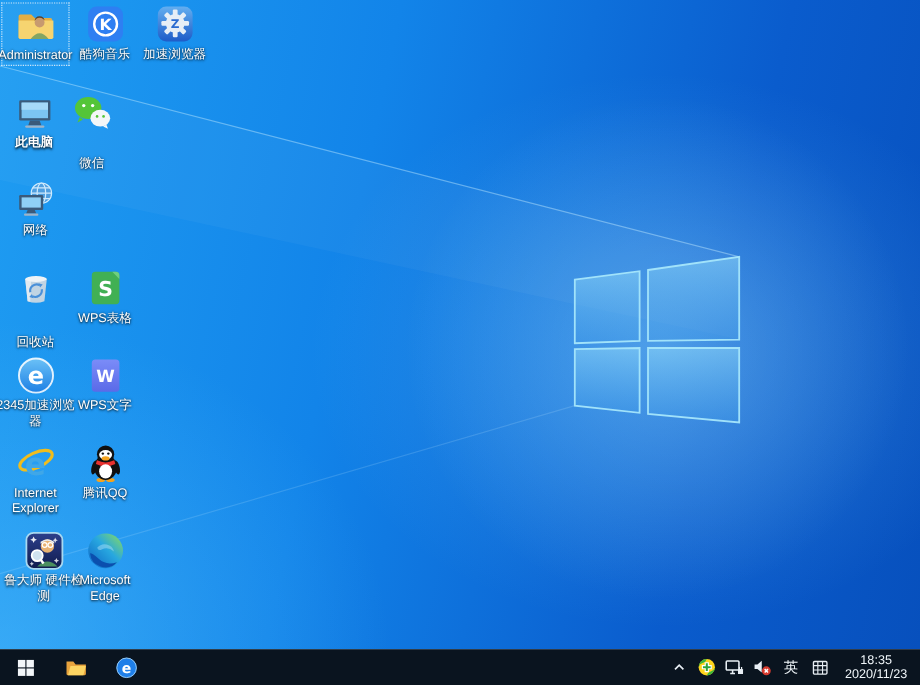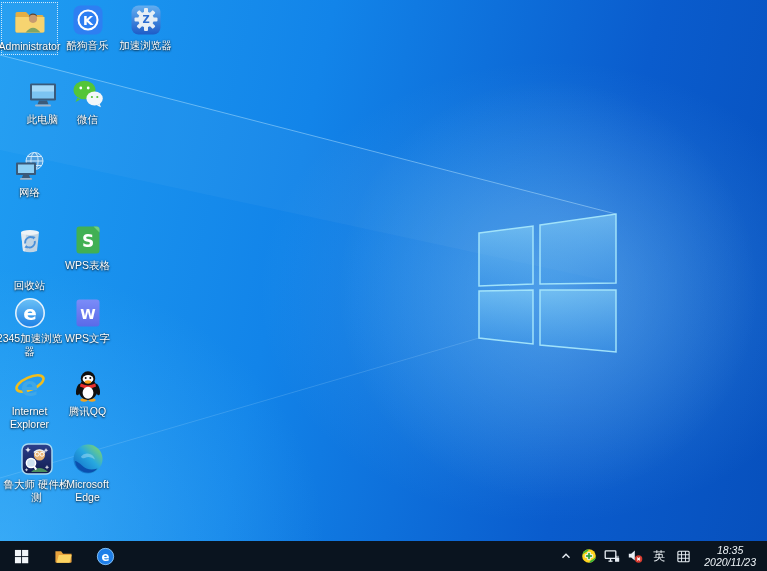--- a/index.html
+++ b/index.html
@@ -39,21 +39,21 @@
   .tb-left{display:flex;align-items:center;height:100%;}
   .tb-btn{width:42px;height:30px;display:flex;align-items:center;justify-content:center;}
   .tb-btn svg{display:block;}
   .tb-spacer{flex:1;}
   .tray{display:flex;align-items:center;height:100%;gap:3px;padding-right:5px;}
   .tray-btn{width:20px;height:30px;display:flex;align-items:center;justify-content:center;}
   .tray-btn svg{display:block;}
   .lang{color:#eef4f8;font-size:12px;width:22px;text-align:center;}
   .clock{
     color:#eef4f8;font-size:10.5px;line-height:12.5px;text-align:center;
-    padding:0 6px 0 8px;white-space:nowrap;font-style:italic;
+    padding:0 6px 0 8px;white-space:nowrap;
   }
 </style>
 </head>
 <body>
 
 <div class="desktop">
 
   <svg class="wall-art" width="767" height="541" viewBox="0 0 767 541">
     <defs>
       <linearGradient id="paneG" x1="0" y1="0" x2="0" y2="1">
@@ -83,21 +83,21 @@
         <path d="M4 8 h9 l3 3 h13 a1.5 1.5 0 0 1 1.5 1.5 V27 a1.5 1.5 0 0 1 -1.5 1.5 H4 A1.5 1.5 0 0 1 2.5 27 V9.5 A1.5 1.5 0 0 1 4 8 Z" fill="#e2ae45"></path>
         <path d="M2.5 13 H31.5 V27 a1.5 1.5 0 0 1 -1.5 1.5 H4 A1.5 1.5 0 0 1 2.5 27 Z" fill="#f6d470"></path>
         <path d="M15.8 13.2 a4.3 4.3 0 0 1 8.4 -0.4 q-4.2 -2.6 -8.4 0.4 z" fill="#5a432f"></path>
         <circle cx="20" cy="14.8" r="4.1" fill="#c79a6f"></circle>
         <path d="M12.5 28.5 q7.5 -9.5 15 0 z" fill="#83a563"></path>
       </svg>
     </div>
     <div class="lbl">Administrator</div>
   </div>
 
-  <div class="cell" style="left:14px;top:76px;">
+  <div class="cell" style="left:0;top:76px;font-weight:bold;">
     <div class="ic">
       <svg viewBox="0 0 34 34">
         <rect x="4" y="6.5" width="26" height="17" rx="1.2" fill="#3a5a7a"></rect>
         <rect x="6" y="8.5" width="22" height="13" fill="#7cc4f2"></rect>
         <rect x="6" y="8.5" width="22" height="6" fill="#a5d9f8"></rect>
         <path d="M13 23.5 h8 l1.5 4 h-11 z" fill="#3a5a7a"></path>
         <rect x="9" y="27.5" width="16" height="2" rx="1" fill="#9fb4c8"></rect>
       </svg>
     </div>
     <div class="lbl">此电脑</div>
@@ -195,21 +195,21 @@
     <div class="ic">
       <svg viewBox="0 0 34 34">
         <rect x="2.5" y="2.5" width="29" height="29" rx="7" fill="#2e7ff2"></rect>
         <circle cx="17" cy="17" r="9.5" fill="none" stroke="#ffffff" stroke-width="2"></circle>
         <text x="17" y="21.8" font-size="13" font-weight="bold" fill="#ffffff" text-anchor="middle" font-family="DejaVu Sans,sans-serif">K</text>
       </svg>
     </div>
     <div class="lbl">酷狗音乐</div>
   </div>
 
-  <div class="cell" style="left:59px;top:76px;">
+  <div class="cell" style="left:48px;top:76px;gap:17px;">
     <div class="ic">
       <svg viewBox="0 0 34 34">
         <ellipse cx="13.5" cy="13" rx="11" ry="9.2" fill="#54c538"></ellipse>
         <path d="M6.5 20.5 l-2 4.5 4.8 -2.4 z" fill="#54c538"></path>
         <circle cx="9.8" cy="11" r="1.4" fill="#ffffff"></circle>
         <circle cx="17.2" cy="11" r="1.4" fill="#ffffff"></circle>
         <ellipse cx="23.6" cy="21.5" rx="8.2" ry="7" fill="#f3f6f8"></ellipse>
         <path d="M28.6 26.8 l1.4 3.4 -4 -1.8 z" fill="#f3f6f8"></path>
         <circle cx="20.9" cy="20" r="1.1" fill="#54c538"></circle>
         <circle cx="26.3" cy="20" r="1.1" fill="#54c538"></circle>

